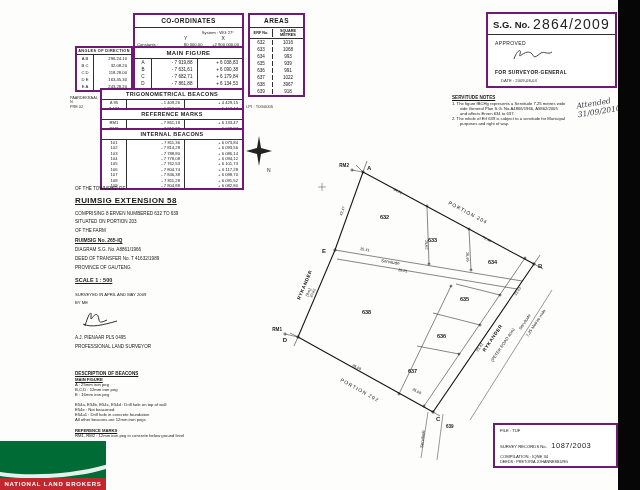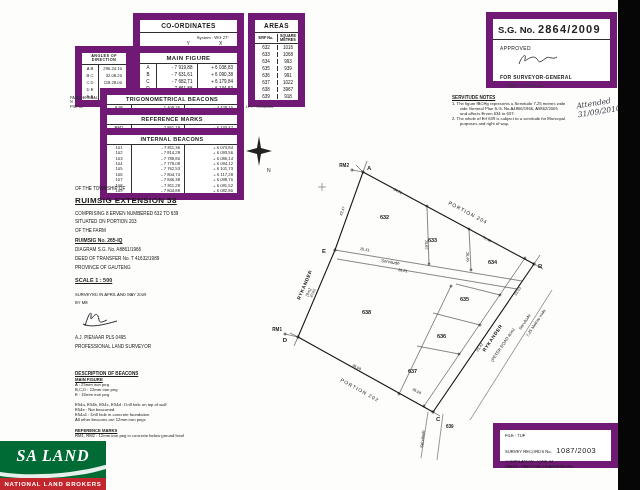--- a/index.html
+++ b/index.html
@@ -1,19 +1,19 @@
 <!DOCTYPE html>
 <html><head>
 <meta charset="utf-8">
 <style>
   html,body{margin:0;padding:0;background:#e8e8e6;}
   #page{position:relative;width:640px;height:490px;background:#fdfdfc;overflow:hidden;
         font-family:"Liberation Sans",sans-serif;color:#1a1a1a;}
   .abs{position:absolute;}
-  .bx{border:7px solid #701a75;box-sizing:border-box;}
+  .bx{border:2px solid #701a75;box-sizing:border-box;}
   .tl{font-weight:bold;text-align:center;border-bottom:1px solid #2f2f2f;letter-spacing:.4px;}
   .fr{display:flex;align-items:center;}
   .rt{text-align:right;padding-right:3px;}
   .ct{text-align:center;}
   .u{text-decoration:underline;}
   .b{font-weight:bold;}
   .f38{font-size:3.8px;line-height:4.4px;}
   .f42{font-size:4.2px;line-height:5px;}
   .f46{font-size:4.6px;line-height:5.6px;}
   .f5{font-size:5px;line-height:6px;}
@@ -343,21 +343,21 @@
     <div class="fr r7 f46">
         <div class="ct" style="width:22px;">639</div>
         <div class="ct" style="flex:1;border-left:1px solid #2f2f2f;">918</div>
       </div>
   </div>
   <div class="abs f42" style="left:246px;top:104px;color:#333;">LPI : T0G0005</div>
 
   <div class="abs bx" style="left:486px;top:12px;width:131px;height:76px;background:#fff;">
     <div class="fr" style="height:20px;border-bottom:1px solid #2f2f2f;padding-left:5px;">
       <span class="b" style="font-size:9.5px;">S.G. No.</span>
-      <span style="font-size:11px;letter-spacing:1.2px;margin-left:3px;color:#222;font-weight:bold;">2864/2009</span>
+      <span style="font-size:14px;letter-spacing:1.2px;margin-left:3px;color:#222;">2864/2009</span>
     </div>
     <div class="f5" style="padding:5px 0 0 7px;letter-spacing:.4px;">APPROVED</div>
     <svg width="46" height="18" style="position:absolute;left:22px;top:32px;">
       <path d="M4,13 C7,4 12,2 10,8 C8,14 15,3 21,7 C25,10 22,14 31,7 C34,5 38,9 42,6" fill="none" stroke="#30303a" stroke-width="0.9"></path>
     </svg>
     <div class="f5 b" style="position:absolute;left:7px;top:55px;letter-spacing:.3px;">FOR SURVEYOR-GENERAL</div>
     <div class="f42" style="position:absolute;left:13px;top:64px;color:#333;">
       <span>DATE :</span> <span>2009-08-04</span>
     </div>
   </div>
@@ -418,22 +418,19 @@
     </div>
     <div class="f42" style="margin-top:1.5px;">COMPILATION : IQNE 34</div>
     <div class="f38" style="margin-top:1.5px;">DEEDS : PRETORIA  JOHANNESBURG</div>
   </div>
 
   <div class="abs" style="left:0;top:441px;width:106px;height:49px;">
     <div style="position:relative;width:106px;height:37px;background:#006b35;overflow:hidden;">
       <svg width="106" height="37" style="position:absolute;left:0;top:0;">
         <path d="M-5,30 C25,36 75,34 112,22 L112,26 C80,38 25,40 -5,34 Z" fill="#ffffff" opacity="0.9"></path>
       </svg>
-      <div style="position:absolute;left:0;top:6px;width:106px;text-align:center;color:#fff;
-                  font-family:'Liberation Serif',serif;font-weight:bold;font-style:italic;
-                  font-size:16px;letter-spacing:1px;">SA LAND</div>
     </div>
     <div style="width:106px;height:12px;background:#c1272d;color:#fff;text-align:center;
                 font-size:6px;line-height:12px;font-weight:bold;letter-spacing:.8px;">NATIONAL LAND BROKERS</div>
   </div>
 
   <div class="abs" style="left:618px;top:0;width:22px;height:490px;background:#060606;"></div>
 </div>
 
 </body></html>

